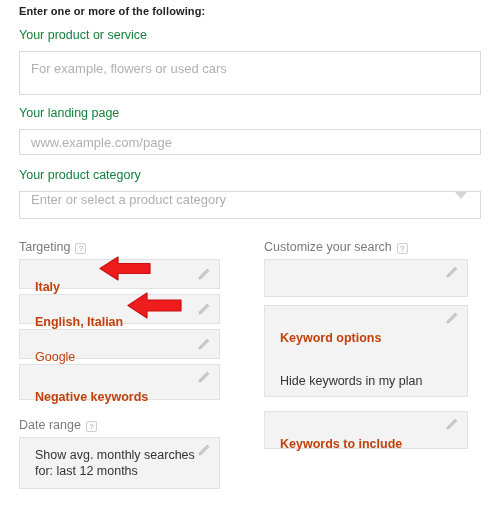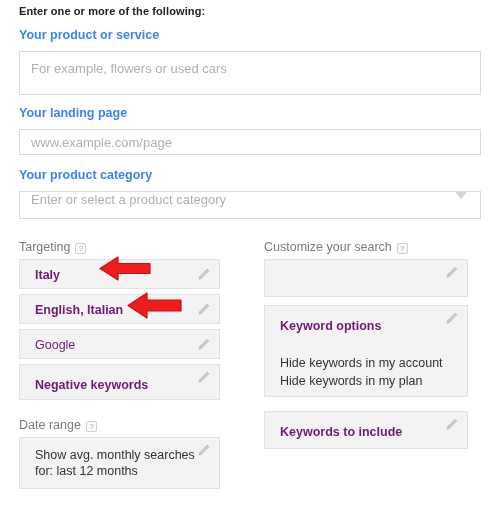--- a/index.html
+++ b/index.html
@@ -32,22 +32,22 @@
     font-size: 11px;
     font-weight: bold;
     color: #222222;
     letter-spacing: 0.1px;
   }
 
   .field-label {
     position: absolute;
     left: 19px;
     font-size: 12.5px;
-    color: #3b82f6;
-    font-weight: bold;
+    color: #15803d;
+    font-weight: normal;
   }
 
   .textbox {
     position: absolute;
     left: 19px;
     box-sizing: border-box;
     border: 1px solid #d9d9d9;
     background: #ffffff;
     font-size: 13px;
     color: #b0b0b0;
@@ -117,22 +117,23 @@
   .card {
     position: absolute;
     box-sizing: border-box;
     background: #f3f3f3;
     border: 1px solid #e2e2e2;
   }
   .card .card-title {
     position: absolute;
     left: 15px;
     font-size: 12.5px;
-    color: #701a75;
+    color: #c2410c;
     white-space: nowrap;
+    margin-top: 12px;
   }
   .card .card-title.bold { font-weight: bold; }
   .card .card-line {
     position: absolute;
     left: 15px;
     font-size: 12.5px;
     color: #333333;
     white-space: nowrap;
   }
 
@@ -239,21 +240,20 @@
     <span class="pencil" style="right:8px; top:5px;">
       <svg width="15" height="15" viewBox="0 0 15 15">
         <path d="M11.2 2.1 L12.9 3.8 L5.2 11.5 L3.0 12.0 L3.5 9.8 Z" fill="#cccccc" stroke="#b5b5b5" stroke-width="0.7"></path>
         <path d="M3.5 9.8 L5.2 11.5" stroke="#b5b5b5" stroke-width="0.7"></path>
       </svg>
     </span>
   </div>
 
   <div class="card" style="left:264px; top:305px; width:204px; height:92px;">
     <span class="card-title bold" style="top:13px;">Keyword options</span>
-    <span class="card-line" style="top:50px;">Hide keywords in my account</span>
     <span class="card-line" style="top:68px;">Hide keywords in my plan</span>
     <span class="pencil" style="right:8px; top:5px;">
       <svg width="15" height="15" viewBox="0 0 15 15">
         <path d="M11.2 2.1 L12.9 3.8 L5.2 11.5 L3.0 12.0 L3.5 9.8 Z" fill="#cccccc" stroke="#b5b5b5" stroke-width="0.7"></path>
         <path d="M3.5 9.8 L5.2 11.5" stroke="#b5b5b5" stroke-width="0.7"></path>
       </svg>
     </span>
   </div>
 
   <div class="card" style="left:264px; top:411px; width:204px; height:38px;">

